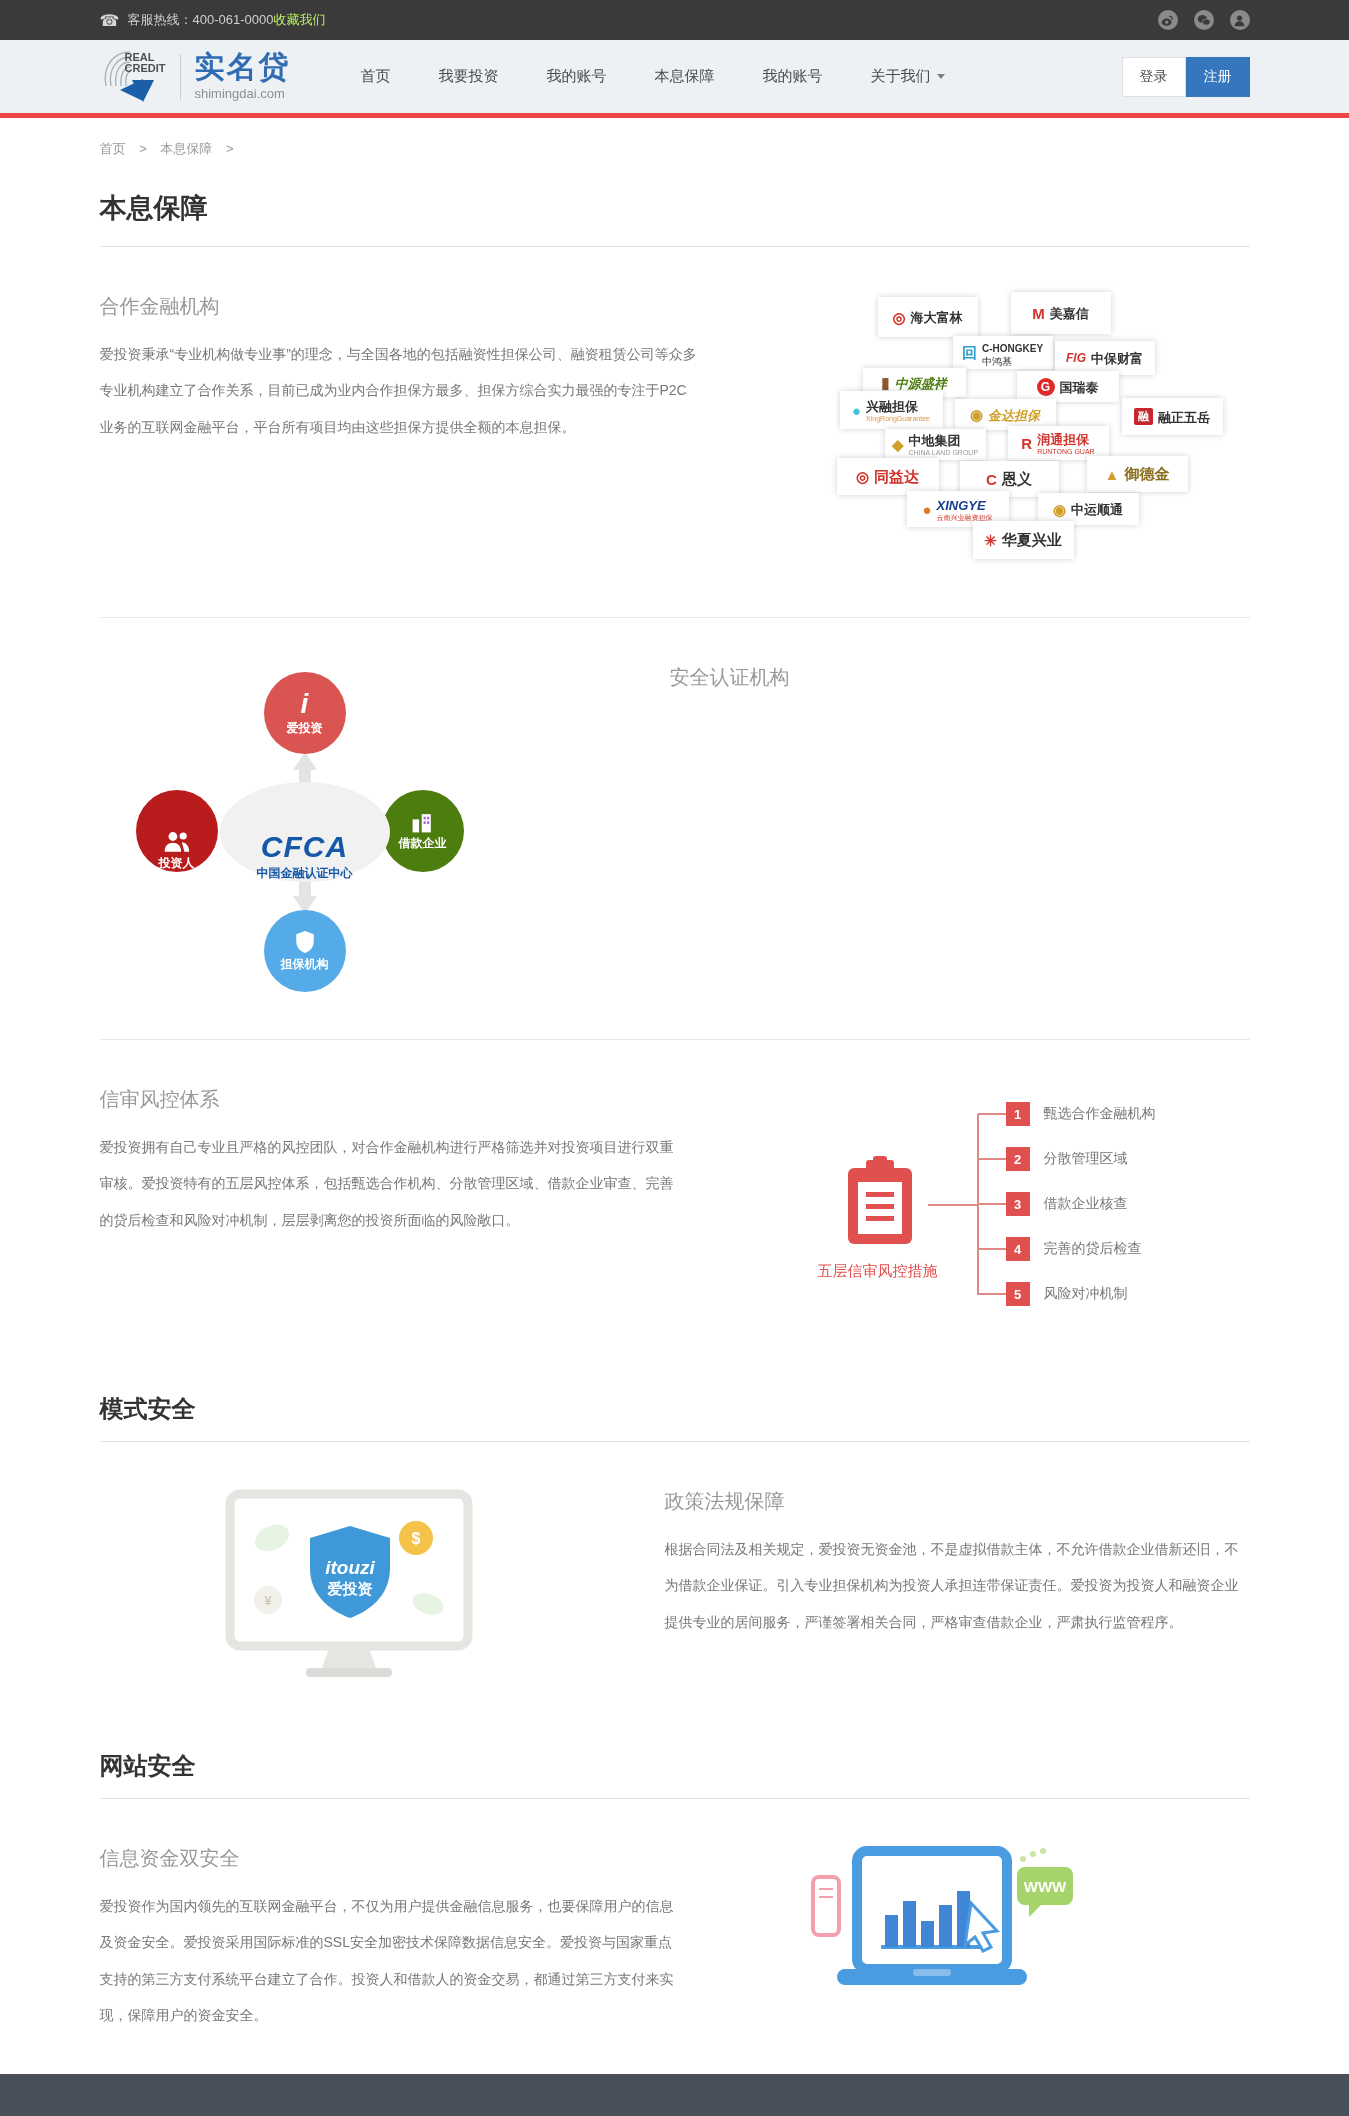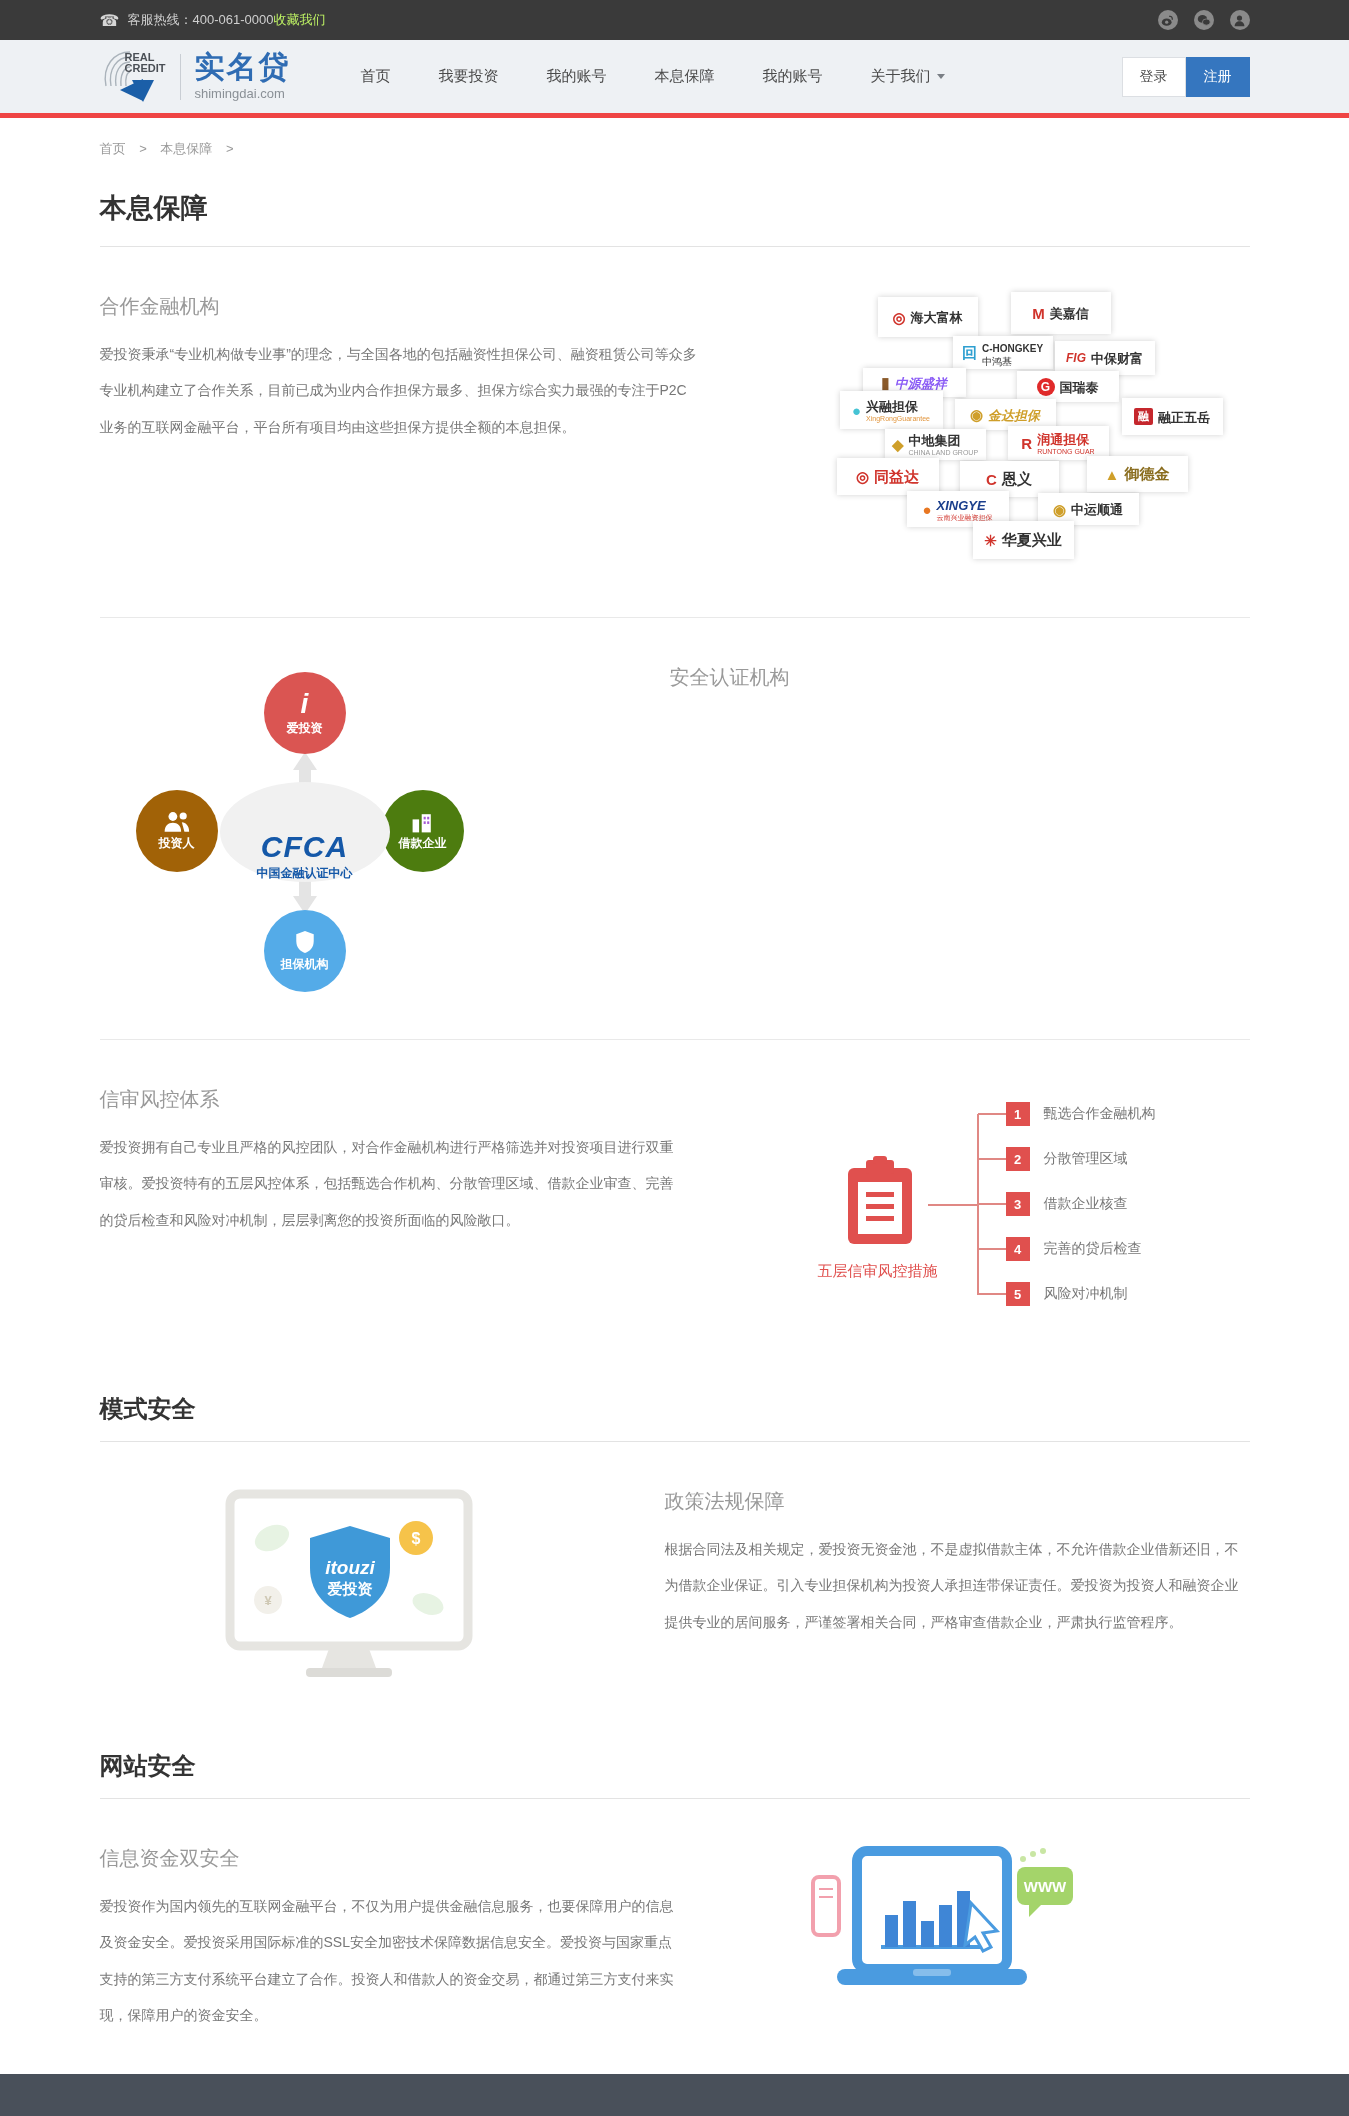--- a/index.html
+++ b/index.html
@@ -67,40 +67,40 @@
   .lc9{left:287px; top:111px; width:101px; height:37px;}
   .lc10{left:50px; top:142px; width:101px; height:31px;}
   .lc11{left:173px; top:139px; width:101px; height:34px;}
   .lc12{left:2px; top:171px; width:102px; height:37px;}
   .lc13{left:125px; top:174px; width:99px; height:36px;}
   .lc14{left:252px; top:169px; width:101px; height:36px;}
   .lc15{left:72px; top:204px; width:102px; height:36px;}
   .lc16{left:203px; top:206px; width:101px; height:32px;}
   .lc17{left:138px; top:234px; width:101px; height:38px;}
   .lc4 .lg-icon{font-style:italic; font-size:12px;}
-  .lc5 .lg-name{color:#8b5cf6; font-style:italic; font-family:"Liberation Serif", serif;}
+  .lc5 .lg-name{color:#4d7c0f; font-style:italic; font-family:"Liberation Serif", serif;}
   .lc8 .lg-name{color:#cf9f2a; font-family:"Liberation Serif", serif; font-style:italic;}
   .lc11 .lg-name,.lc11 .lg-sub{color:#d0342c;}
   .lc12 .lg-name{color:#d0342c; font-size:15px;}
   .lc14 .lg-name{color:#8a6d1f;}
   .lc15 .lg-name{color:#1a3e8c; font-style:italic;}
   .lc15 .lg-sub{color:#d0342c;}
   .lc7 .lg-sub{color:#e1953d;}
 
   
   .cfca-wrap { width:470px; }
   .cfca { position:relative; width:370px; height:335px; margin-left:20px; }
   .cfca svg.arrows { position:absolute; left:0; top:0; }
   .cf-center { position:absolute; left:100px; top:118px; width:170px; height:100px; background:#f1f1f1; border-radius:50%; display:flex; flex-direction:column; align-items:center; justify-content:flex-end; }
   .cf-logo { color:#1558a8; font-size:30px; font-weight:bold; font-style:italic; letter-spacing:1px; line-height:1; }
   .cf-sub { color:#1558a8; font-size:12px; font-weight:bold; margin-top:3px; }
   .cf-node { position:absolute; width:82px; height:82px; border-radius:50%; display:flex; flex-direction:column; align-items:center; justify-content:center; color:#fff; }
   .cf-node .nd-label { font-size:12px; font-weight:bold; margin-top:2px; }
   .cf-top { left:144px; top:8px; background:#da5552; }
-  .cf-left { left:16px; top:126px; background:#a16207; }
+  .cf-left { left:16px; top:126px; background:#b91c1c;justify-content:flex-end; }
   .cf-right { left:262px; top:126px; background:#4d7c0f; }
   .cf-bottom { left:144px; top:246px; background:#54abe8; }
   .cf-i { font-size:28px; font-weight:bold; font-style:italic; line-height:1; }
   .sec2-right { width:580px; margin-left:auto; }
 
   
   .sec3-left { width:585px; }
   .riskdiag { position:relative; width:440px; height:245px; margin-left:auto; margin-top:4px; }
   .risk-label { position:absolute; left:8px; top:172px; color:#e0504e; font-size:15px; }
   .risk-item { position:absolute; left:196px; display:flex; align-items:center; gap:14px; }

